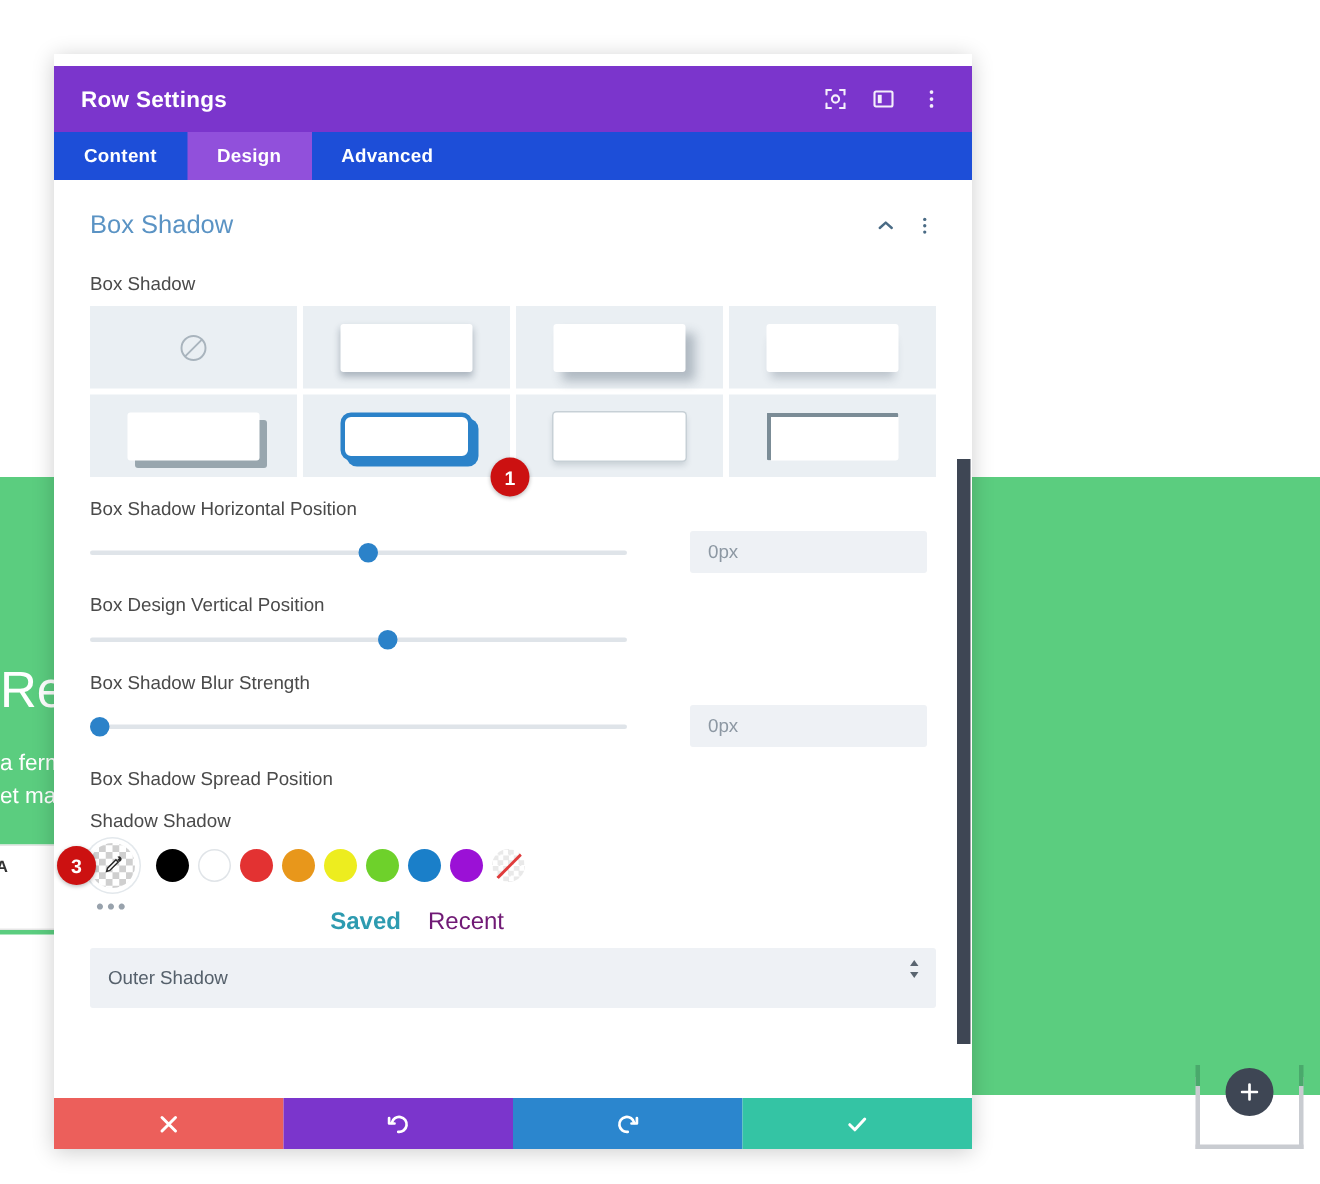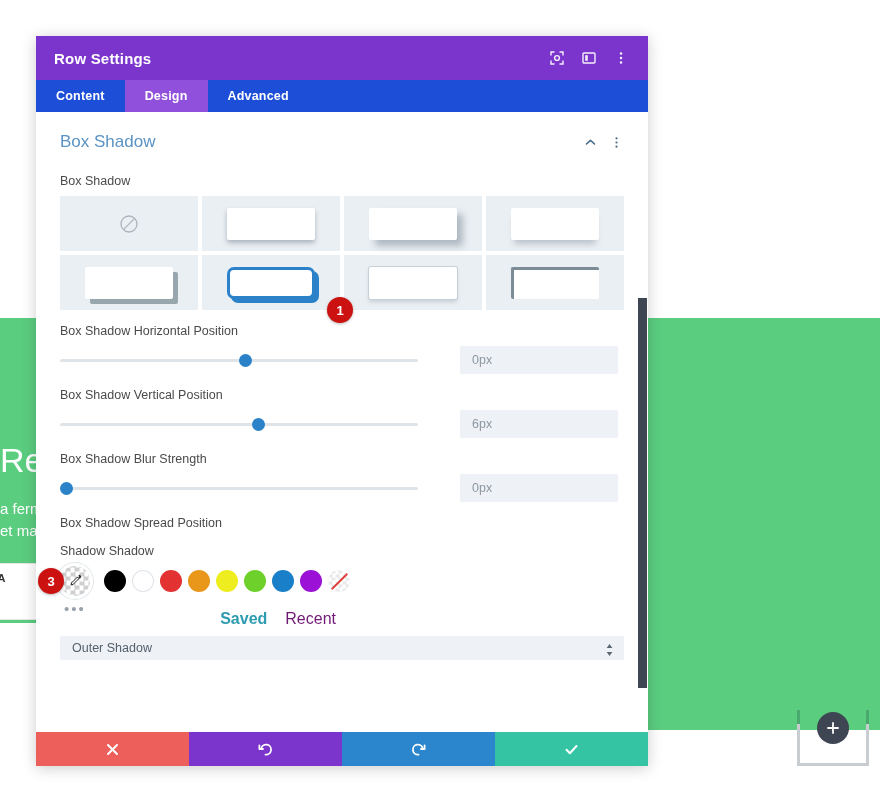--- a/index.html
+++ b/index.html
@@ -60,21 +60,21 @@
   }
 
   
   .modal {
     position:absolute; left:36px; top:36px; width:612px; height:730px;
     background:#ffffff; box-shadow:0 2px 14px rgba(0,0,0,.2);
     display:flex; flex-direction:column; overflow:hidden;
   }
   .modal-header {
     height:44px; background:#7B35CC; display:flex; align-items:center;
-    padding:0 18px; flex:0 0 auto;
+    padding:0 18px; flex:0 0 auto;margin-top:8px;
   }
   .modal-title {
     color:#fff; font-size:15px; font-weight:700; flex:1 1 auto; letter-spacing:.2px;
   }
   .hdr-icons { display:flex; align-items:center; gap:14px; }
   .hdr-ico { width:18px; height:18px; display:flex; align-items:center;
     justify-content:center; opacity:.92; }
   .hdr-ico svg { display:block; }
 
   .modal-tabs {
@@ -186,21 +186,21 @@
   .pal-tab.active { color:#2d9bb0; font-weight:700; }
 
   .pal-tabs-row {
     display:flex; justify-content:flex-end; margin-top:14px; gap:18px;
     padding-right:288px;
   }
 
   
   .select-wrap { position:relative; margin-top:8px; }
   .select {
-    width:100%; height:24px; background:#eef1f5; border:none; border-radius:2px;
+    width:100%; height:40px; background:#eef1f5; border:none; border-radius:2px;
     font-size:12.5px; color:#55606b; padding:0 26px 0 12px;
     display:flex; align-items:center; cursor:pointer;
   }
   .select-arrows {
     position:absolute; right:10px; top:6px; width:10px; height:16px;
     color:#5a6570; display:flex; flex-direction:column; align-items:center;
     justify-content:center; line-height:7px; font-size:9px;
   }
 
   
@@ -332,27 +332,26 @@
 
         <div class="field-label">Box Shadow Horizontal Position</div>
         <div class="slider-row">
           <div class="slider-wrap">
             <div class="track"></div>
             <div class="knob" style="left:50%"></div>
           </div>
           <div class="num-input">0px</div>
         </div>
 
-        <div class="field-label">Box Shadow Vertical Position</div>
+        <div class="field-label">Box Design Vertical Position</div>
         <div class="slider-row">
           <div class="slider-wrap">
             <div class="track"></div>
             <div class="knob" style="left:53.5%"></div>
           </div>
-          <div class="num-input">6px</div>
         </div>
 
         <div class="field-label">Box Shadow Blur Strength</div>
         <div class="slider-row">
           <div class="slider-wrap">
             <div class="track"></div>
             <div class="knob" style="left:0%"></div>
           </div>
           <div class="num-input">0px</div>
         </div>

